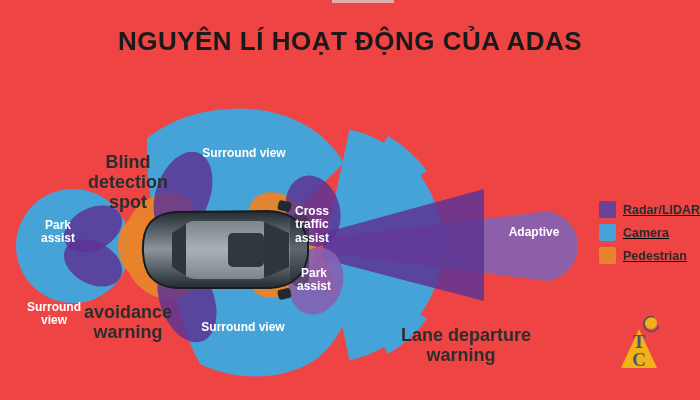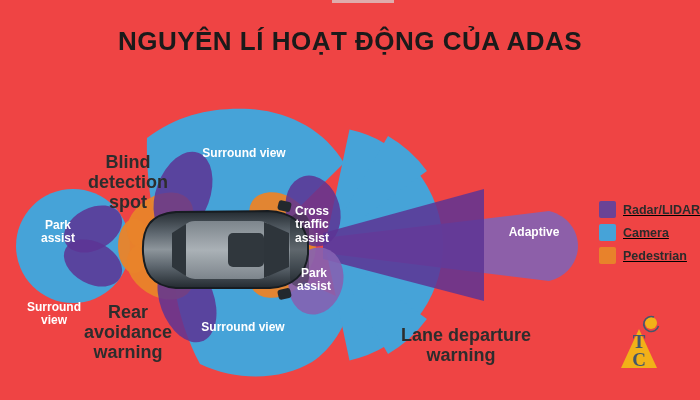--- a/index.html
+++ b/index.html
@@ -109,21 +109,20 @@
       <text x="27" y="56" text-anchor="middle" font-family="Liberation Serif, serif" font-size="19" font-weight="700" fill="#44576b">C</text>
     </g>
   </svg>
 
   <div class="lbl lbl-dark" style="left:78px;top:152px;width:100px;">
     <div>Blind</div>
     <div>detection</div>
     <div>spot</div>
   </div>
   <div class="lbl lbl-dark" style="left:78px;top:302px;width:100px;">
-    <div>Rear</div>
     <div>avoidance</div>
     <div>warning</div>
   </div>
   <div class="lbl lbl-dark" style="left:401px;top:325px;width:120px;">
     <div>Lane departure</div>
     <div>warning</div>
   </div>
 
   <div class="lbl lbl-white" style="left:23px;top:219px;width:70px;">
     <div>Park</div>

